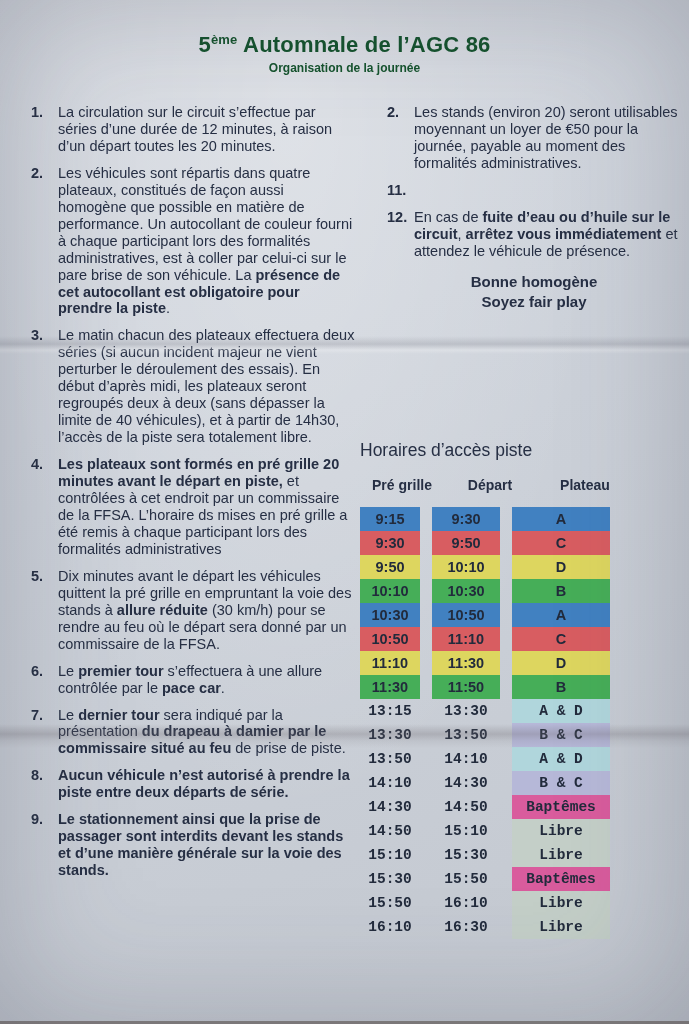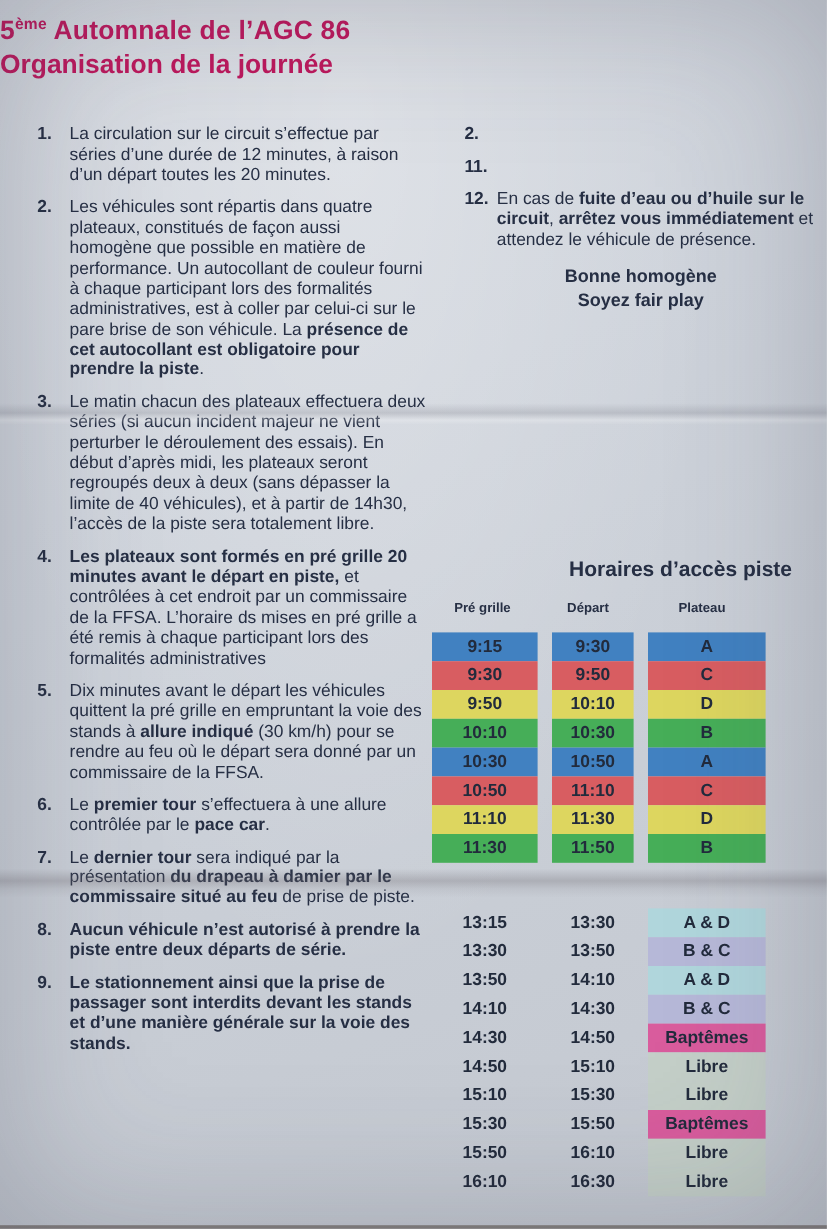--- a/index.html
+++ b/index.html
@@ -12,45 +12,45 @@
   }
   p{margin:0;}
   .overlay{position:absolute;left:0;width:100%;pointer-events:none;}
   .crease-top{top:336px;height:18px;
     background:linear-gradient(180deg,rgba(95,96,108,0) 0%,rgba(95,96,108,0.20) 45%,rgba(255,255,255,0.22) 78%,rgba(255,255,255,0) 100%);}
   .crease-mid{top:724px;height:24px;
     background:linear-gradient(180deg,rgba(0,0,0,0) 0%,rgba(108,103,110,0.30) 42%,rgba(108,103,110,0.10) 70%,rgba(0,0,0,0) 100%);}
   .bottom-edge{bottom:0;height:3px;background:rgba(82,70,60,0.55);}
   .vignette{position:absolute;inset:0;box-shadow:inset 0 0 130px rgba(58,60,78,0.28);pointer-events:none;}
 
-  .doc-header{position:absolute;top:12px;left:0;width:100%;color:#be185d;}
+  .doc-header{position:absolute;top:32px;left:0;width:100%;text-align:center;color:#14532d;}
   .doc-title{font-size:22px;font-weight:bold;margin:0;letter-spacing:0.2px;}
   .doc-title sup{font-size:13px;}
-  .doc-subtitle{font-size:22px;font-weight:bold;margin:3px 0 0 0;}
+  .doc-subtitle{font-size:12px;font-weight:bold;margin:3px 0 0 0;}
 
   .rules{position:absolute;display:flex;flex-direction:column;font-size:14.5px;line-height:1.17;}
   #rules-left{left:26px;top:104px;width:330px;}
   #rules-right{left:382px;top:104px;width:304px;}
   .rule{display:flex;margin-bottom:10px;}
   .rule-num{font-weight:bold;flex:0 0 32px;padding-left:5px;box-sizing:border-box;}
   .rule-text{flex:1;}
   .closing{text-align:center;font-weight:bold;font-size:15px;margin-top:2px;line-height:1.35;}
 
   #schedule{position:absolute;left:360px;top:440px;width:300px;}
-  .sched-heading{text-align:right;font-weight:bold;font-size:17.5px;margin-bottom:16px;margin-top:24px;}
-  .sched-headers{display:flex;font-weight:bold;font-size:11px;margin-bottom:14px;align-items:center;}
+  .sched-heading{text-align:left;font-weight:normal;font-size:17.5px;margin-bottom:16px;}
+  .sched-headers{display:flex;font-weight:bold;font-size:14px;margin-bottom:14px;align-items:center;}
   .h-pre{width:84px;text-align:center;}
   .h-dep{width:68px;margin-left:12px;text-align:center;}
   .h-pla{width:98px;margin-left:12px;text-align:center;}
   .row{display:flex;height:24px;}
   .cell{display:flex;align-items:center;justify-content:center;font-weight:bold;font-size:14.5px;color:#222b3c;}
-  .c-pre{width:88px;}
+  .c-pre{width:60px;}
   .c-dep{width:68px;margin-left:12px;}
   .c-pla{width:98px;margin-left:12px;}
-  #afternoon-table{margin-top:38px;}
+  #afternoon-table{font-family:Liberation Mono, monospace;}
 </style>
 </head>
 <body>
 
 <div class="doc-header">
   <h1 class="doc-title"><span>5</span><sup>ème</sup><span> Automnale de l’AGC 86</span></h1>
   <h2 class="doc-subtitle">Organisation de la journée</h2>
 </div>
 
 <div class="rules" id="rules-left">
@@ -65,21 +65,21 @@
     <div class="rule">
       <span class="rule-num">3.</span>
       <p class="rule-text"><span>Le matin chacun des plateaux effectuera deux séries (si aucun incident majeur ne vient perturber le déroulement des essais). En début d’après midi, les plateaux seront regroupés deux à deux (sans dépasser la limite de 40 véhicules), et à partir de 14h30, l’accès de la piste sera totalement libre.</span></p>
     </div>
     <div class="rule">
       <span class="rule-num">4.</span>
       <p class="rule-text"><b>Les plateaux sont formés en pré grille 20 minutes avant le départ en piste,</b><span> et contrôlées à cet endroit par un commissaire de la FFSA. L’horaire ds mises en pré grille a été remis à chaque participant lors des formalités administratives</span></p>
     </div>
     <div class="rule">
       <span class="rule-num">5.</span>
-      <p class="rule-text"><span>Dix minutes avant le départ les véhicules quittent la pré grille en empruntant la voie des stands à </span><b>allure indiqué</b><span> (30 km/h) pour se rendre au feu où le départ sera donné par un commissaire de la FFSA.</span></p>
+      <p class="rule-text"><span>Dix minutes avant le départ les véhicules quittent la pré grille en empruntant la voie des stands à </span><b>allure réduite</b><span> (30 km/h) pour se rendre au feu où le départ sera donné par un commissaire de la FFSA.</span></p>
     </div>
     <div class="rule">
       <span class="rule-num">6.</span>
       <p class="rule-text"><span>Le </span><b>premier tour</b><span> s’effectuera à une allure contrôlée par le </span><b>pace car</b><span>.</span></p>
     </div>
     <div class="rule">
       <span class="rule-num">7.</span>
       <p class="rule-text"><span>Le </span><b>dernier tour</b><span> sera indiqué par la présentation </span><b>du drapeau à damier par le commissaire situé au feu</b><span> de prise de piste.</span></p>
     </div>
     <div class="rule">
@@ -89,20 +89,21 @@
     <div class="rule">
       <span class="rule-num">9.</span>
       <p class="rule-text"><b>Le stationnement  ainsi que la prise de passager sont interdits devant les stands et d’une manière générale sur la voie des stands.</b></p>
     </div>
   </div>
 
 <div class="rules" id="rules-right">
 
 <div class="rule">
       <span class="rule-num">2.</span>
+      <p class="rule-text"><span>Les stands (environ 20) seront utilisables moyennant un loyer de €50 pour la journée, payable au moment des formalités administratives.</span></p>
     </div>
     <div class="rule">
       <span class="rule-num">11.</span>
     </div>
     <div class="rule">
       <span class="rule-num">12.</span>
       <p class="rule-text"><span>En cas de </span><b>fuite d’eau ou d’huile sur le circuit</b><span>, </span><b>arrêtez vous immédiatement</b><span> et attendez le véhicule de présence.</span></p>
     </div>
     <div class="closing">
       <div>Bonne homogène</div>

